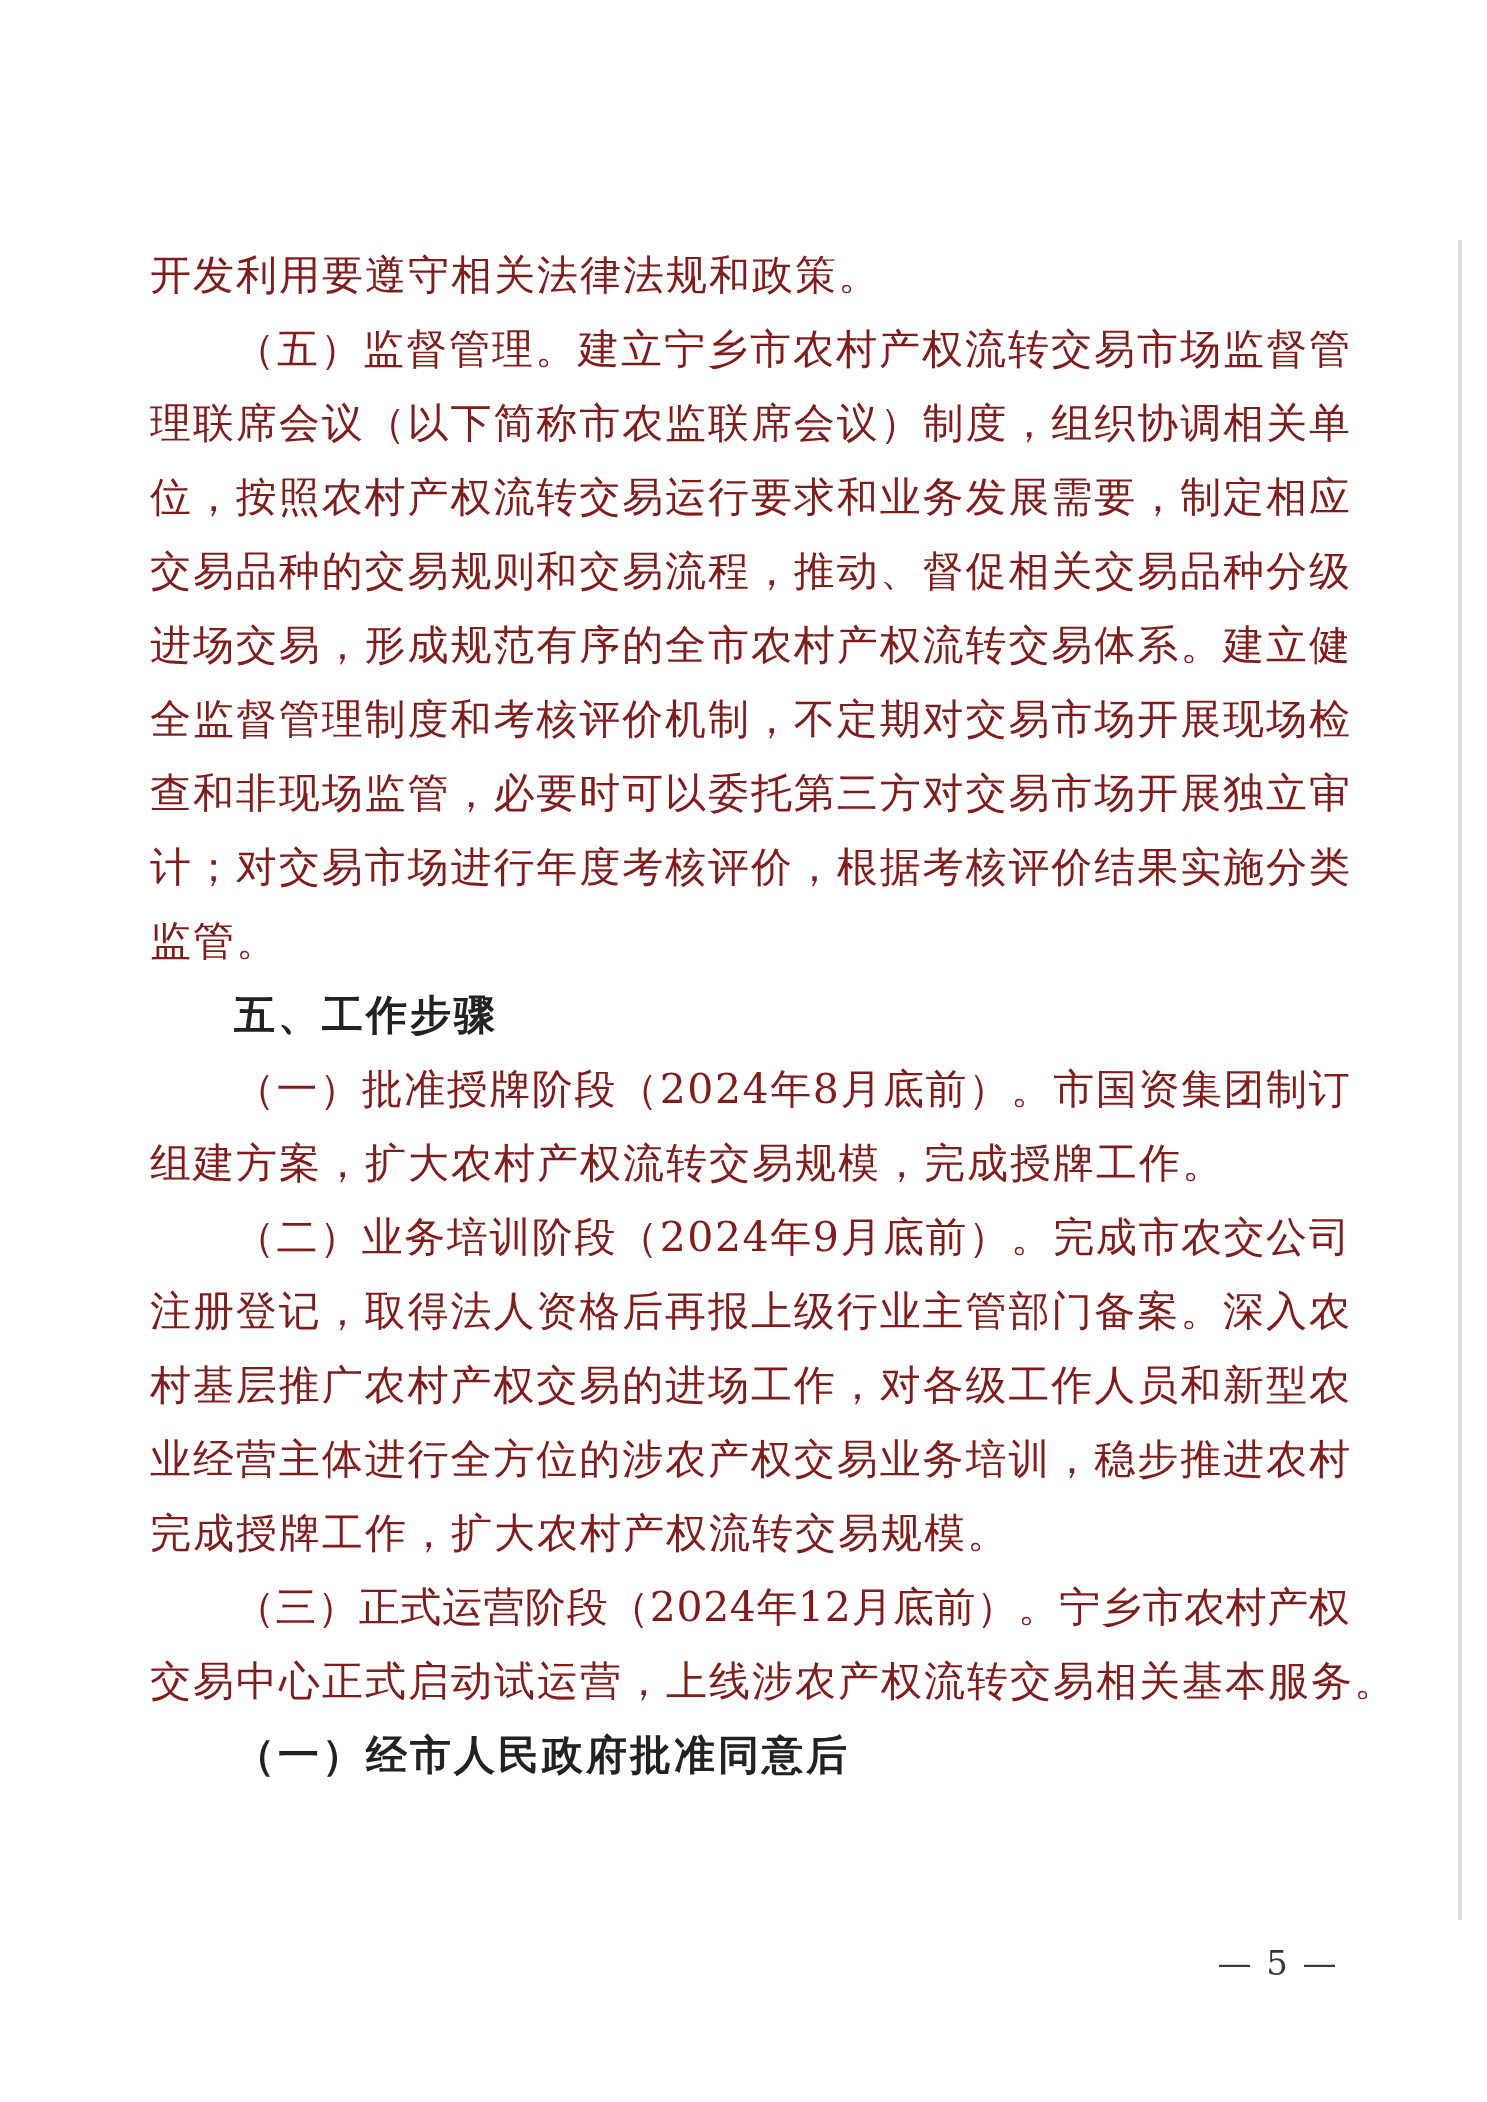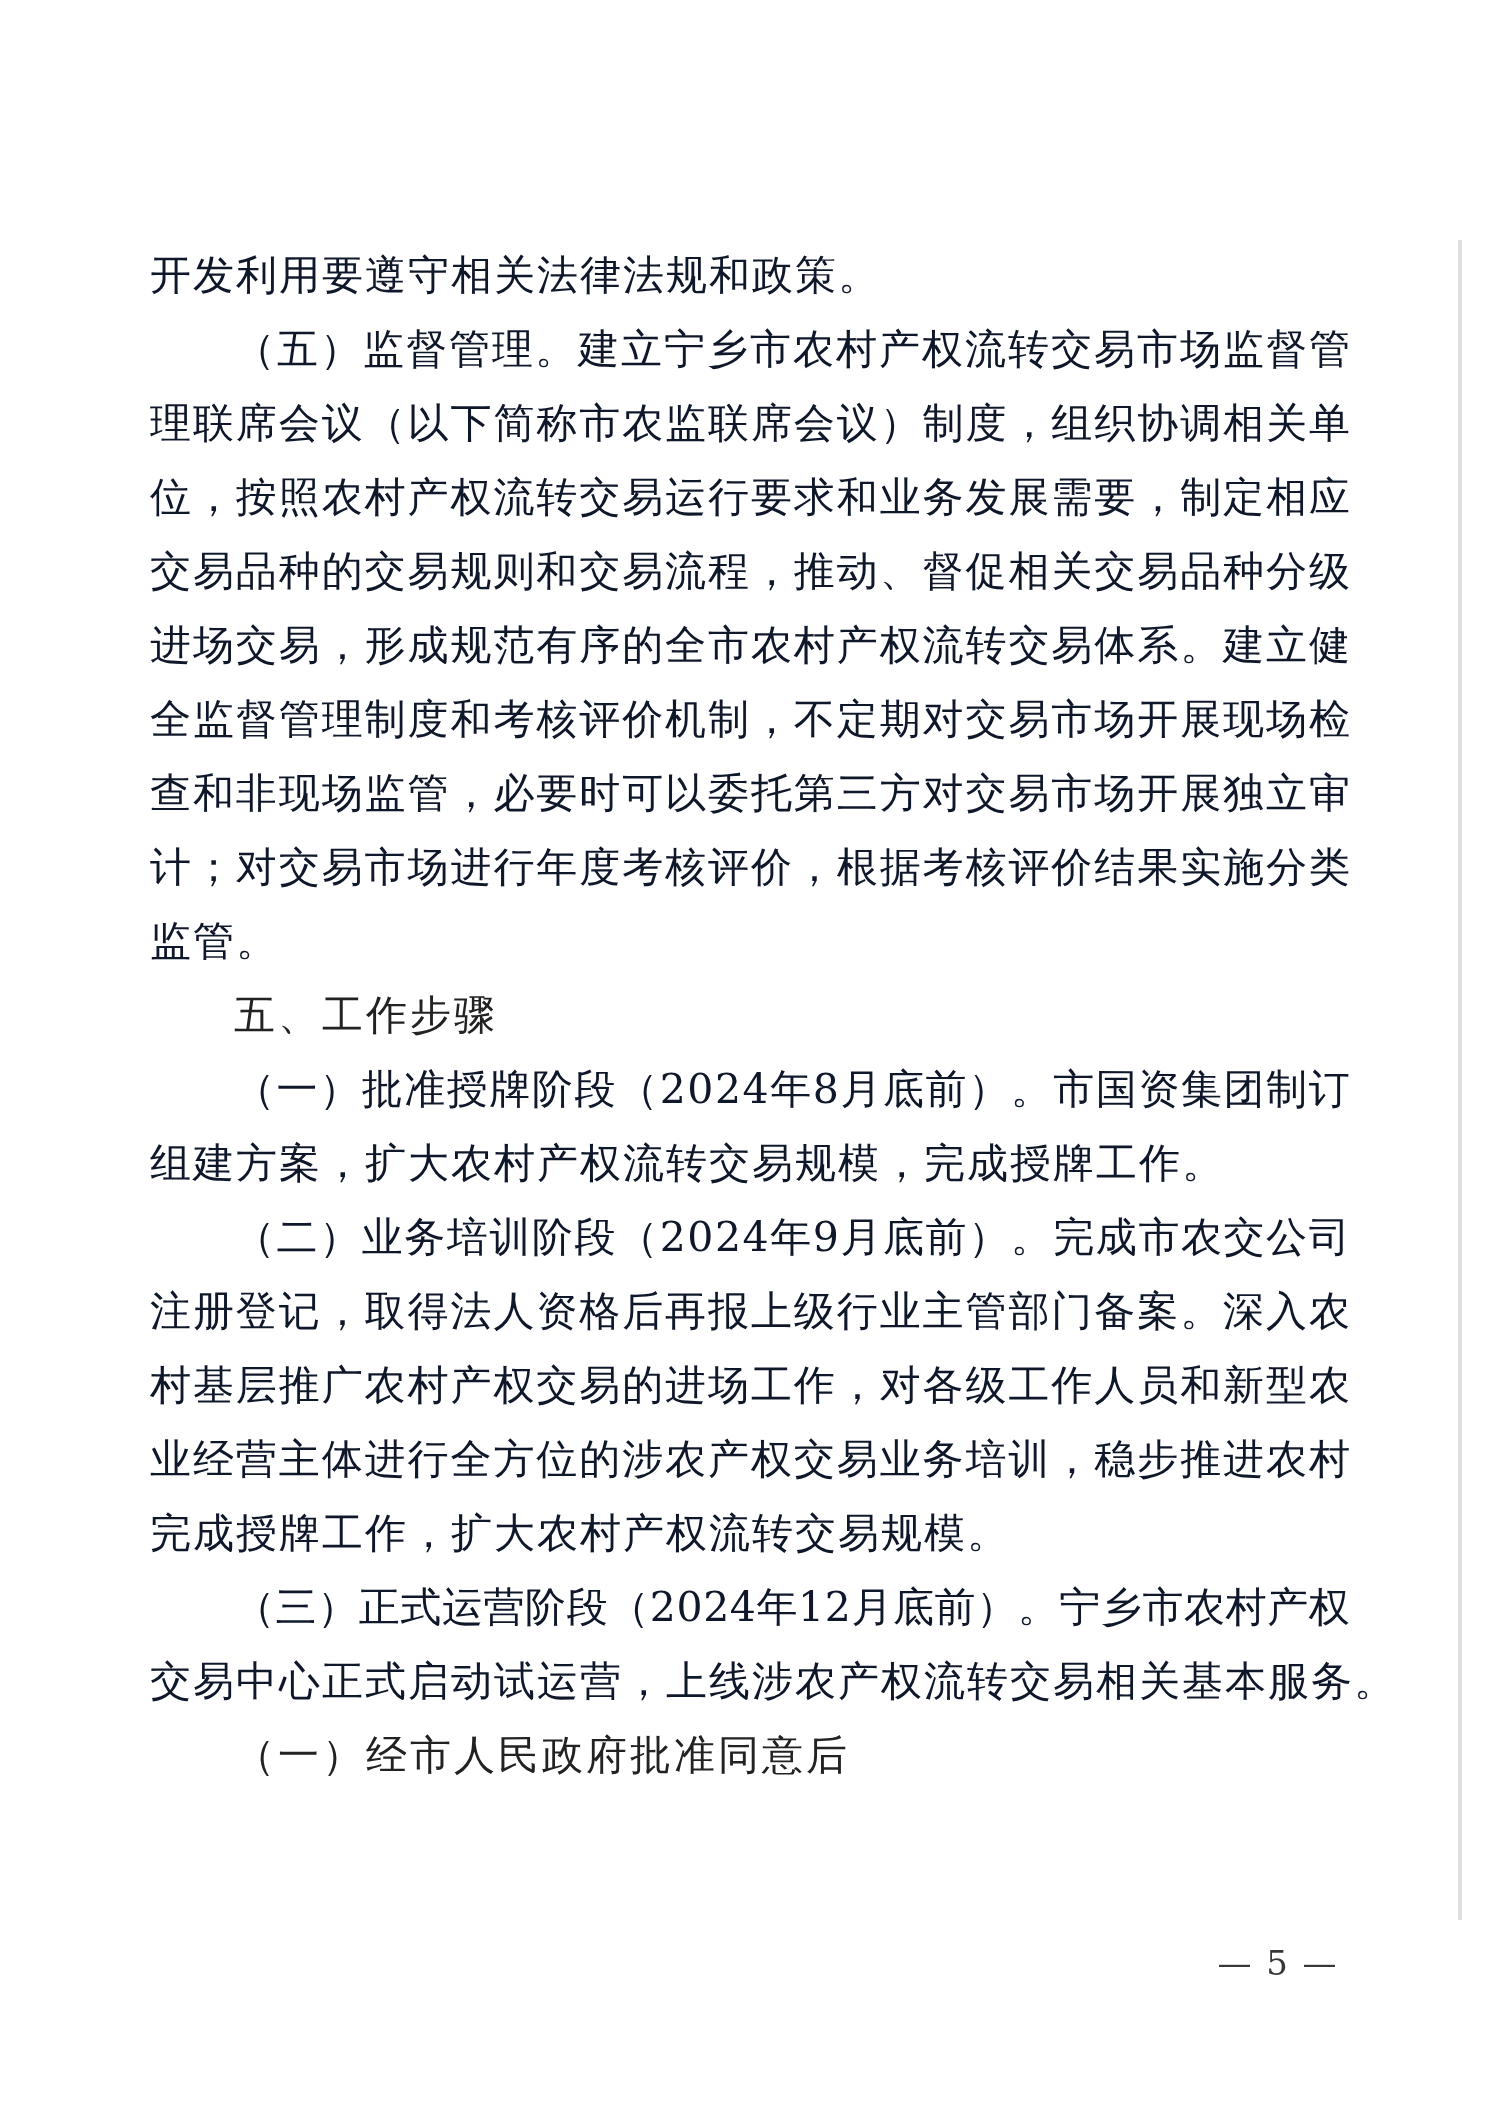--- a/index.html
+++ b/index.html
@@ -18,35 +18,35 @@
   .text-block {
     position: absolute;
     left: 150px;
     top: 238px;
     width: 1200px;
   }
   .line {
     height: 74px;
     line-height: 74px;
     font-size: 41px;
-    color: #0f172a;
+    color: #7f1d1d;
     letter-spacing: 2px;
     white-space: nowrap;
   }
   .line.indent { padding-left: 84px; }
   .line.stretch {
     display: flex;
     justify-content: space-between;
     letter-spacing: 0;
     white-space: normal;
   }
   .line.stretch span { display: inline-block; }
   .line.heading, .line.subheading {
     font-family: "DejaVu Sans", "Liberation Sans", sans-serif;
-    font-weight: normal;
+    font-weight: bold;
     color: #222222;
     letter-spacing: 3px;
   }
   .footer {
     position: absolute;
     top: 1943px;
     left: 1128px;
     width: 300px;
     text-align: center;
     font-size: 34px;

